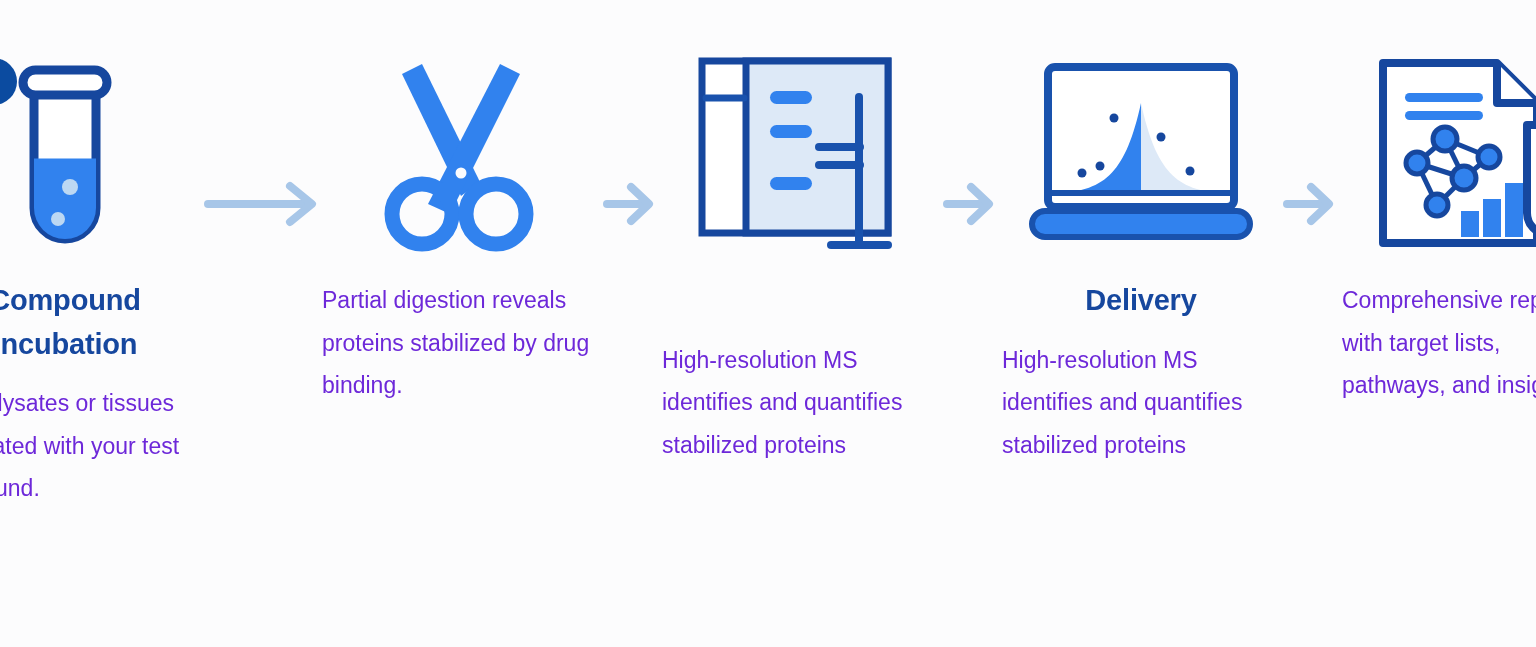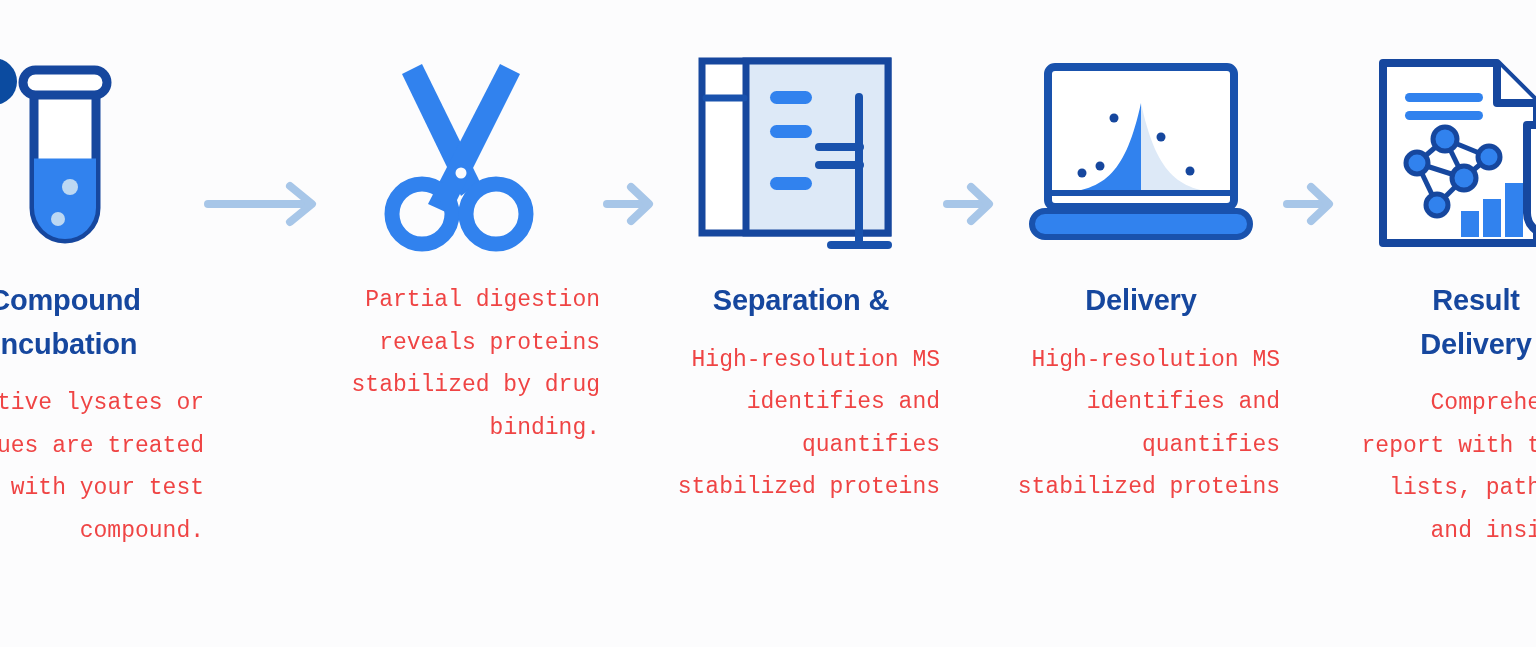--- a/index.html
+++ b/index.html
@@ -51,26 +51,25 @@
     margin-top: 16px;
     color: #16479e;
     font-size: 29px;
     font-weight: bold;
     line-height: 1.5;
     text-align: center;
     letter-spacing: -0.2px;
   }
   .step-desc {
     margin-top: 16px;
-    color: #ef4444;
+    color: #6d28d9;
     font-size: 23px;
     line-height: 1.85;
-    text-align: right;
+    text-align: left;
     width: 278px;
-    font-family: Liberation Mono, monospace;
   }
   .arrow {
     flex: 0 0 auto;
     display: flex;
     align-items: center;
     justify-content: center;
     height: 215px;
     margin-top: 48px;
   }
   .arrow svg { display: block; }
@@ -140,21 +139,21 @@
         <rect x="76" y="38" width="42" height="13" rx="6.5" fill="#3182ee"></rect>
         <rect x="76" y="72" width="42" height="13" rx="6.5" fill="#3182ee"></rect>
         <rect x="76" y="124" width="42" height="13" rx="6.5" fill="#3182ee"></rect>
         <line x1="165" y1="44" x2="165" y2="190" stroke="#1952ad" stroke-width="8" stroke-linecap="round"></line>
         <line x1="125" y1="94" x2="166" y2="94" stroke="#1952ad" stroke-width="8" stroke-linecap="round"></line>
         <line x1="125" y1="112" x2="166" y2="112" stroke="#1952ad" stroke-width="8" stroke-linecap="round"></line>
         <line x1="137" y1="192" x2="194" y2="192" stroke="#1952ad" stroke-width="8" stroke-linecap="round"></line>
       </svg>
     </div>
     <div class="step-title">
-      <span>Separation &amp;</span><br>
+      <br>
     </div>
     <div class="step-desc">High-resolution MS identifies and quantifies stabilized proteins</div>
   </div>
 
   <div class="arrow short">
     <svg width="56" height="46" viewBox="0 0 56 46">
       <line x1="4" y1="23" x2="44" y2="23" stroke="#a7c6e8" stroke-width="8" stroke-linecap="round"></line>
       <polyline points="28,6 46,23 28,40" fill="none" stroke="#a7c6e8" stroke-width="8" stroke-linecap="round" stroke-linejoin="round"></polyline>
     </svg>
   </div>
@@ -213,20 +212,16 @@
         <rect x="92" y="158" width="18" height="26" fill="#3182ee"></rect>
         <rect x="114" y="146" width="18" height="38" fill="#3182ee"></rect>
         <rect x="136" y="130" width="18" height="54" fill="#3182ee"></rect>
         <path d="M158 72 H200 V160 a21 21 0 0 1 -42 0 Z" fill="#ffffff" stroke="#16479e" stroke-width="8" stroke-linejoin="round"></path>
         <rect x="167" y="91" width="24" height="8" rx="4" fill="#3182ee"></rect>
         <rect x="167" y="110" width="24" height="8" rx="4" fill="#3182ee"></rect>
         <rect x="167" y="129" width="24" height="8" rx="4" fill="#3182ee"></rect>
         <rect x="167" y="148" width="24" height="8" rx="4" fill="#3182ee"></rect>
       </svg>
     </div>
-    <div class="step-title">
-      <span>Result</span><br>
-      <span>Delivery</span>
-    </div>
     <div class="step-desc s-desc-narrow">Comprehensive report with target lists, pathways, and insights.</div>
   </div>
 
 </div>
 
 </body></html>

